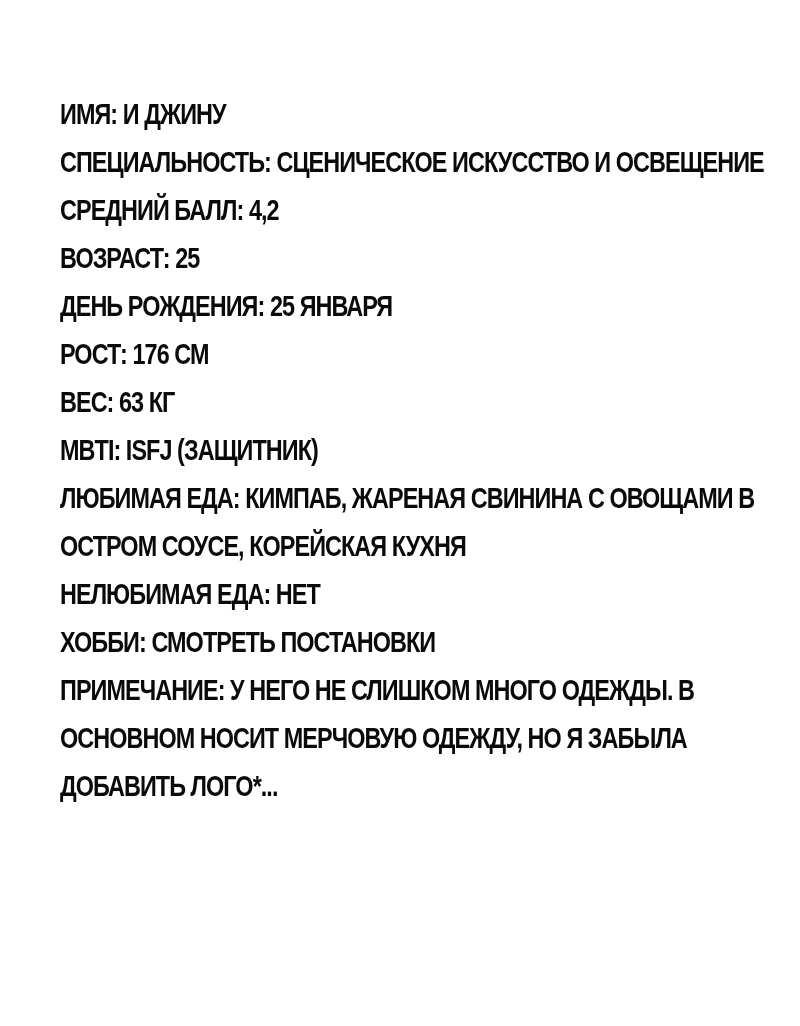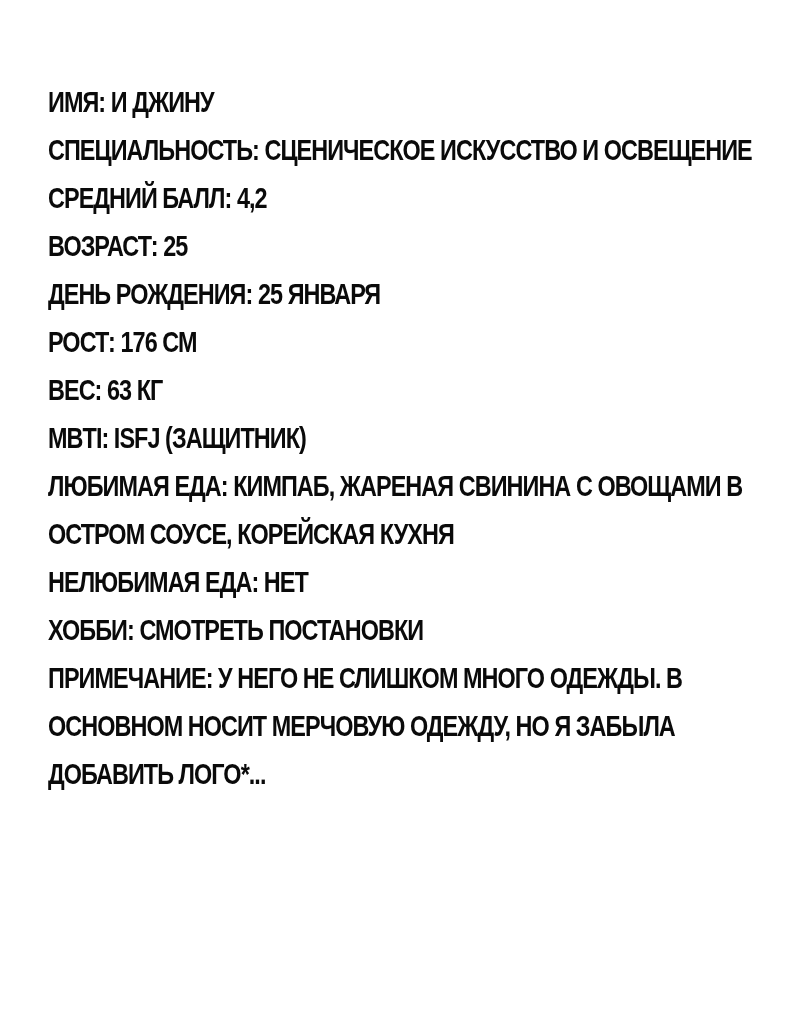--- a/index.html
+++ b/index.html
@@ -19,21 +19,21 @@
       top: 0;
       width: 800px;
       height: 1026px;
       background: #ffffff;
     }
     .profile {
       position: absolute;
       left: 48px;
       top: 78px;
       width: 700px;
-      margin: 0;
+      margin: 12px;
       padding: 0;
       list-style: none;
     }
     .line {
       display: block;
       height: 48px;
       line-height: 48px;
       font-family: "Liberation Sans Narrow", "Liberation Sans", sans-serif;
       font-weight: bold;
       font-size: 30px;

